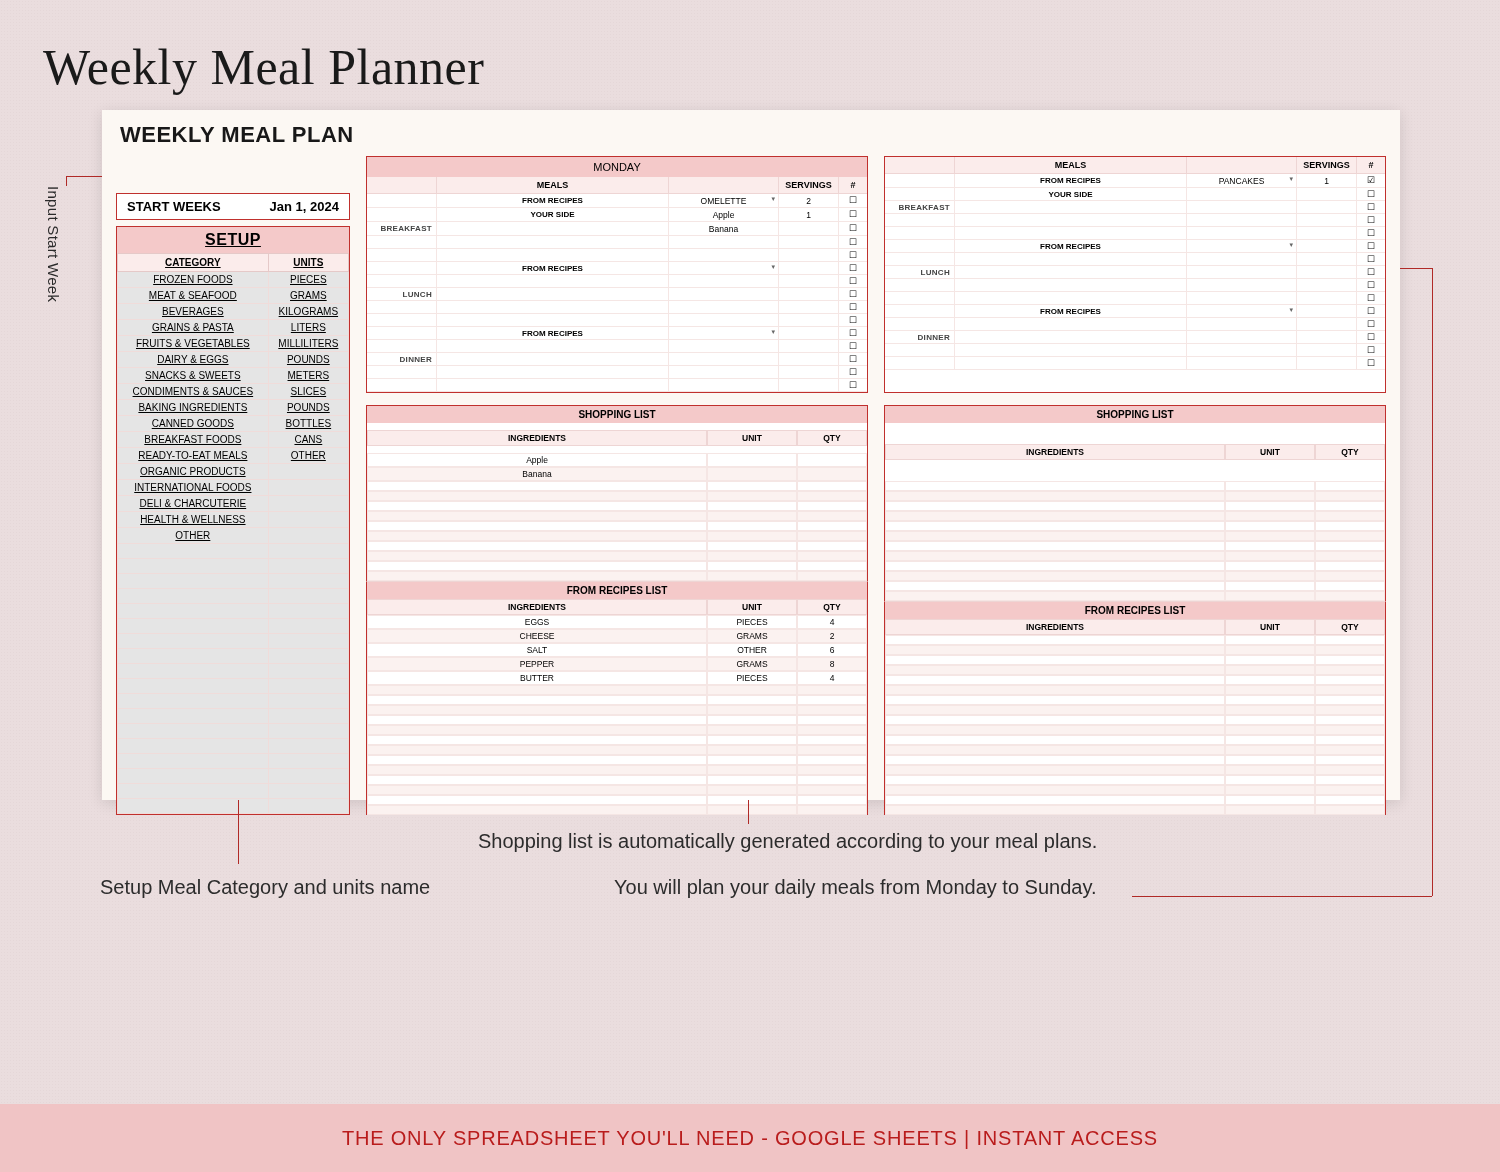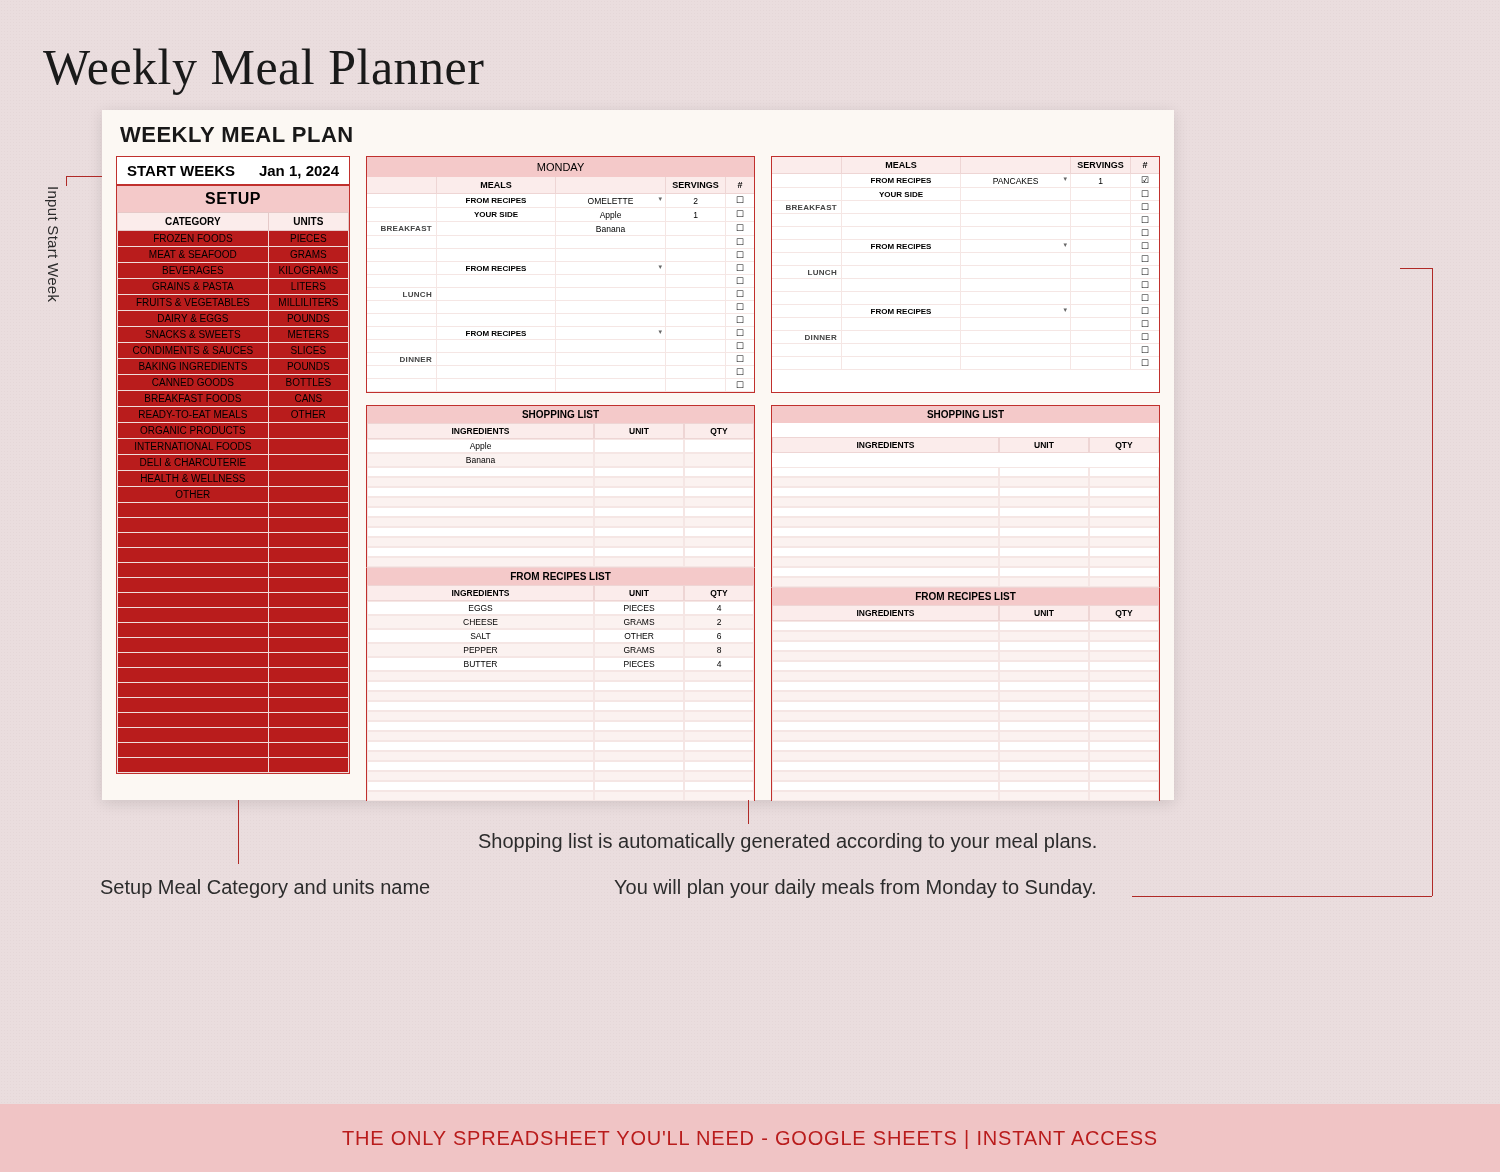--- a/index.html
+++ b/index.html
@@ -18,21 +18,21 @@
     font-size: 50px;
     font-weight: 400;
     color: #1a1a1a;
     padding: 38px 0 0 43px;
     letter-spacing: 0.5px;
   }
   .sheet {
     position: absolute;
     top: 110px;
     left: 102px;
-    width: 1072px;
+    width: 1298px;
     height: 690px;
     background: #fcf8f3;
     box-shadow: 0 3px 14px rgba(0,0,0,0.12);
   }
   .sheet-title {
     font-size: 22px;
     font-weight: 800;
     letter-spacing: 0.5px;
     padding: 12px 0 8px 18px;
     color: #181818;
@@ -45,28 +45,31 @@
   .left-col { width: 234px; flex-shrink:0; }
   .right-col { flex: 1; display: flex; flex-direction: column; gap: 12px; }
 
   .start-box {
     border: 1.5px solid #c0302d;
     background: #fff;
     display: flex;
     justify-content: space-between;
     align-items: center;
     padding: 5px 10px;
-    font-size: 15px;
+    font-size: 13px;
     font-weight: 700;
+    margin-top: 37px;
   }
   .start-box .val { font-weight: 700; }
 
   .setup {
+    margin-top: 6px;
     border: 1.5px solid #c0302d;
-    background: #b91c1c;
+    background: #e5e5e5;
+    text-decoration: underline;
   }
   .setup-head {
     background: #f4c9c9;
     text-align: center;
     font-size: 16px;
     font-weight: 800;
     padding: 4px 0;
     letter-spacing: 0.5px;
   }
   .setup-table { width: 100%; border-collapse: collapse; font-size: 10px; }

